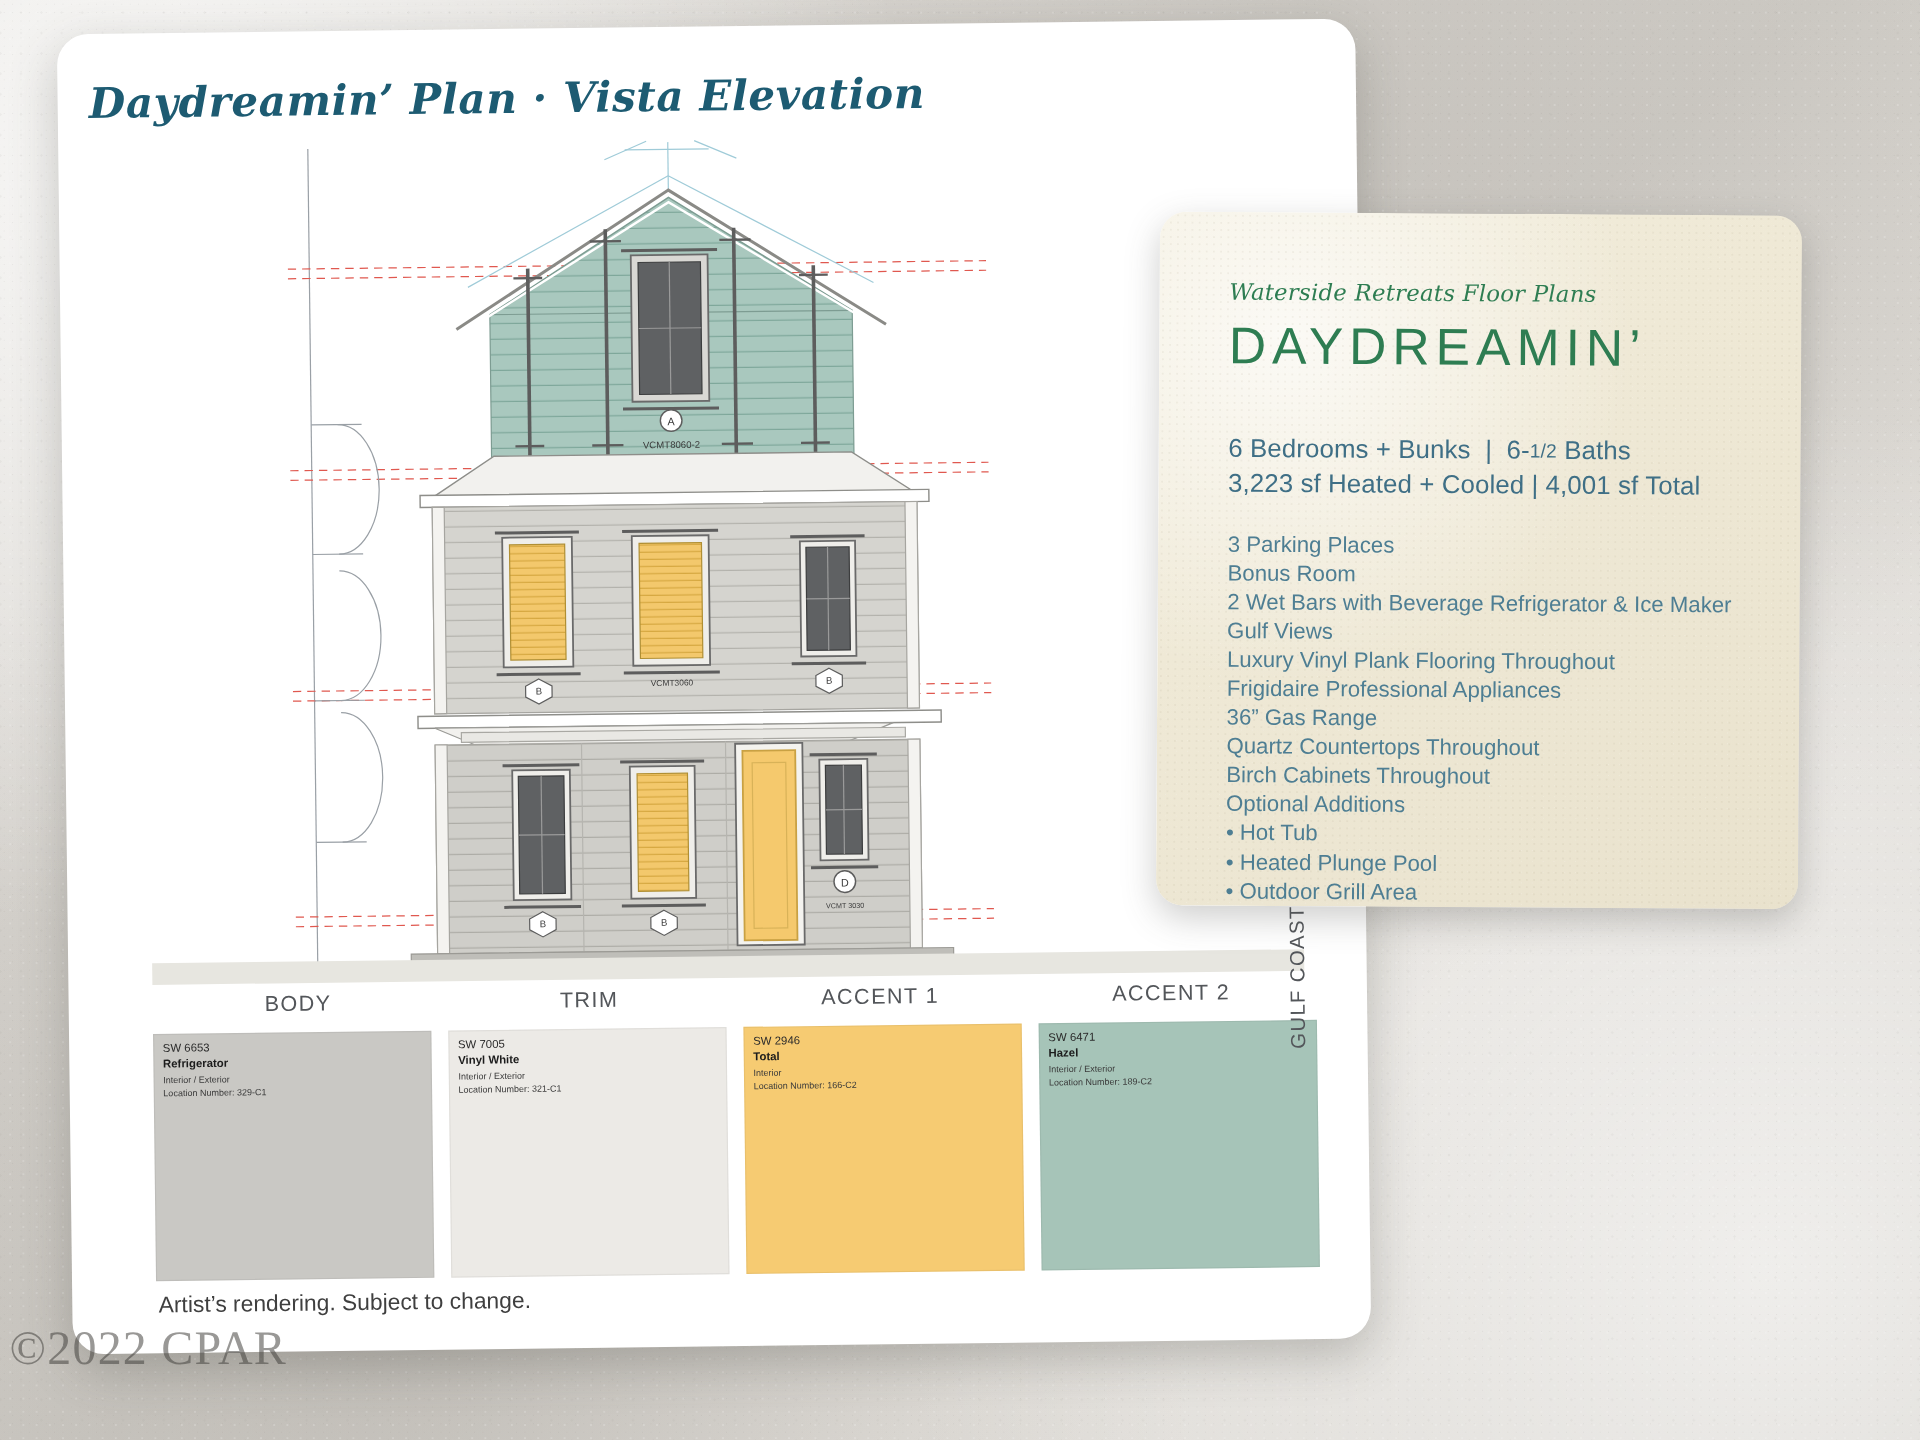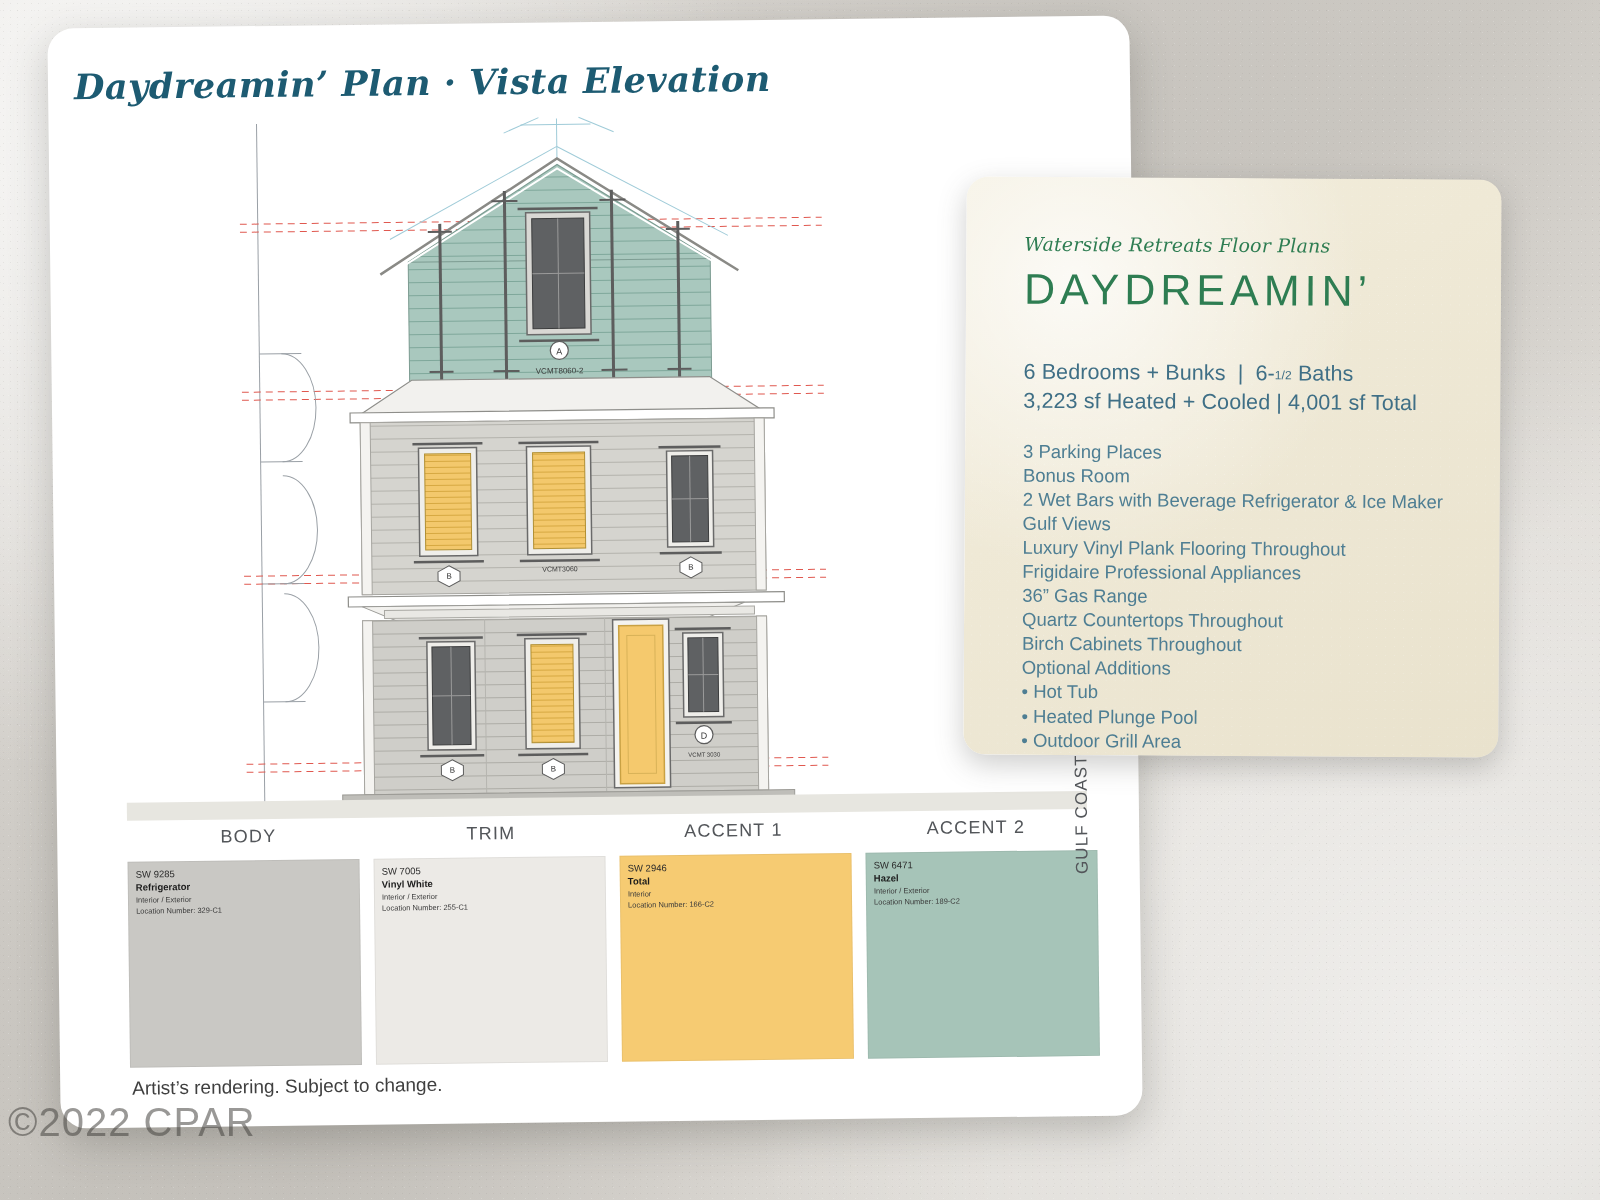--- a/index.html
+++ b/index.html
@@ -220,41 +220,41 @@
   }
   .info-spec {
     margin-top: 14px;
     font-size: 21.5px;
     color: #3f6f86;
     letter-spacing: 0.1px;
   }
   .info-spec.second { margin-top: 4px; }
   .frac {
     display: inline-block;
-    font-size: 12px;
+    font-size: 16px;
     position: relative;
     top: -1px;
     margin-top: 40px;
   }
   #info-features {
     margin-top: 26px;
   }
   .feat {
     font-size: 18.5px;
     color: #4e7e93;
     line-height: 1.30;
     white-space: nowrap;
   }
 
   
   #copyright {
     position: absolute;
     left: 8px;
     top: 1100px;
-    font-family: Liberation Sans, sans-serif;
+    font-family: Liberation Serif, serif;
     font-size: 40px;
     color: rgba(70,68,64,0.55);
     letter-spacing: 1px;
   }
 </style>
 </head>
 <body>
 
 <div id="sand-bg">
   <div id="sand-grain"></div>
@@ -453,30 +453,30 @@
 
   <div id="palette">
     <div class="pal-headers">
       <div class="pal-header">BODY</div>
       <div class="pal-header">TRIM</div>
       <div class="pal-header">ACCENT 1</div>
       <div class="pal-header">ACCENT 2</div>
     </div>
     <div class="pal-swatches">
       <div class="pal-swatch" style="background:#c9c8c4">
-        <div class="sw-code">SW 9285</div>
+        <div class="sw-code">SW 6653</div>
         <div class="sw-name">Refrigerator</div>
         <div class="sw-use">Interior / Exterior</div>
         <div class="sw-loc">Location Number: 329-C1</div>
       </div>
       <div class="pal-swatch" style="background:#eceae6">
         <div class="sw-code">SW 7005</div>
         <div class="sw-name">Vinyl White</div>
         <div class="sw-use">Interior / Exterior</div>
-        <div class="sw-loc">Location Number: 255-C1</div>
+        <div class="sw-loc">Location Number: 321-C1</div>
       </div>
       <div class="pal-swatch" style="background:#f6cb72">
         <div class="sw-code">SW 2946</div>
         <div class="sw-name">Total</div>
         <div class="sw-use">Interior</div>
         <div class="sw-loc">Location Number: 166-C2</div>
       </div>
       <div class="pal-swatch" style="background:#a6c4b8">
         <div class="sw-code">SW 6471</div>
         <div class="sw-name">Hazel</div>

